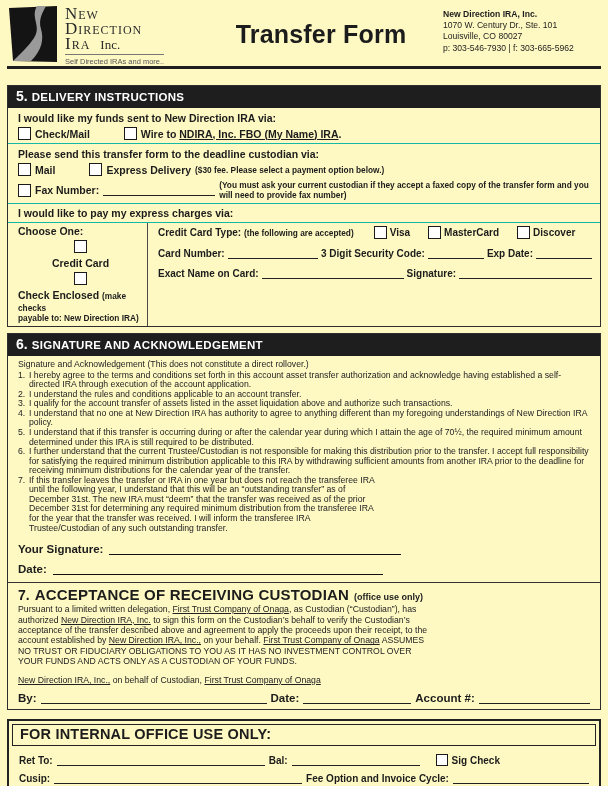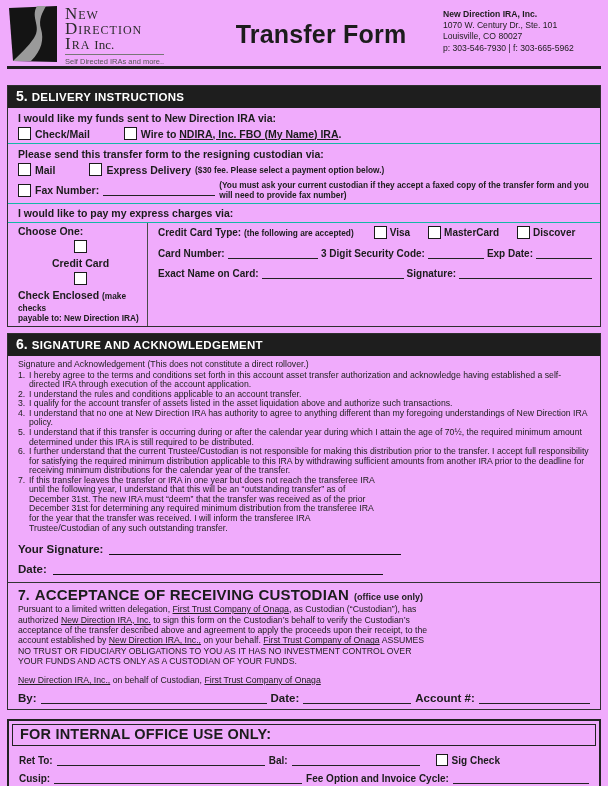--- a/index.html
+++ b/index.html
@@ -1,27 +1,27 @@
 <!DOCTYPE html>
 <html><head>
 <meta charset="utf-8">
 <style>
   * { margin:0; padding:0; box-sizing:border-box; }
   html,body { background:#fff; }
   .page {
     width:608px; height:786px; overflow:hidden; position:relative;
     font-family:"Liberation Sans", sans-serif; color:#1c1c1c;
-    padding:6px 7px 0 7px; background:#f0abfc;
+    padding:6px 7px 0 7px; background:#fef9c3;
   }
   
   .hdr { display:flex; align-items:flex-start; height:56px; margin-bottom:4px; }
   .logo { display:flex; gap:6px; width:192px; }
   .logo-text { font-family:"Liberation Serif", serif; color:#2b2b2b; }
   .logo-line { font-variant:small-caps; font-size:17px; line-height:15px; letter-spacing:1px; }
-  .logo-inc-row { display:flex; align-items:baseline; gap:4px; border-bottom:1px solid #777; padding-bottom:1px; }
+  .logo-inc-row { display:flex; align-items:baseline; gap:10px; border-bottom:1px solid #777; padding-bottom:1px; }
   .logo-inc { font-size:13px; font-variant:normal; }
   .logo-tag { font-size:7.5px; color:#555; margin-top:2px; font-family:"Liberation Sans",sans-serif; }
   .hdr-title { flex:1; text-align:center; font-size:25px; font-weight:bold; padding-top:14px; letter-spacing:0.2px; }
   .hdr-co { width:158px; font-size:8.6px; line-height:1.3; padding-top:3px; }
   .hdr-co .co-name { font-weight:bold; }
   .rule { border-top:3px solid #1f1f1f; margin-bottom:16px; }
   
   .box { border:1.5px solid #2e2e2e; }
   .bar { background:#1e1e1e; color:#fff; display:flex; align-items:baseline; gap:4px; padding:2px 8px 4px 8px; }
   .bar-num { font-size:14px; font-weight:bold; }
@@ -109,21 +109,21 @@
 
     <div class="row" style="padding-top:4px;">I would like my funds sent to New Direction IRA via:</div>
     <div class="row hr cbrow">
       <span class="cb"></span>
       <span>Check/Mail</span>
       <span class="gap26"></span>
       <span class="cb"></span>
       <span><span>Wire to </span><span class="uline-bold">NDIRA, Inc. FBO (My Name) IRA</span><span>.</span></span>
     </div>
 
-    <div class="row" style="padding-top:4px;">Please send this transfer form to the resigning custodian via:</div>
+    <div class="row" style="padding-top:4px;">Please send this transfer form to the deadline custodian via:</div>
     <div class="row cbrow">
       <span class="cb"></span>
       <span>Mail</span>
       <span class="gap26"></span>
       <span class="cb"></span>
       <span>Express Delivery </span>
       <span class="smallnote">($30 fee. Please select a payment option below.)</span>
     </div>
     <div class="row hr cbrow">
       <span class="cb"></span>

